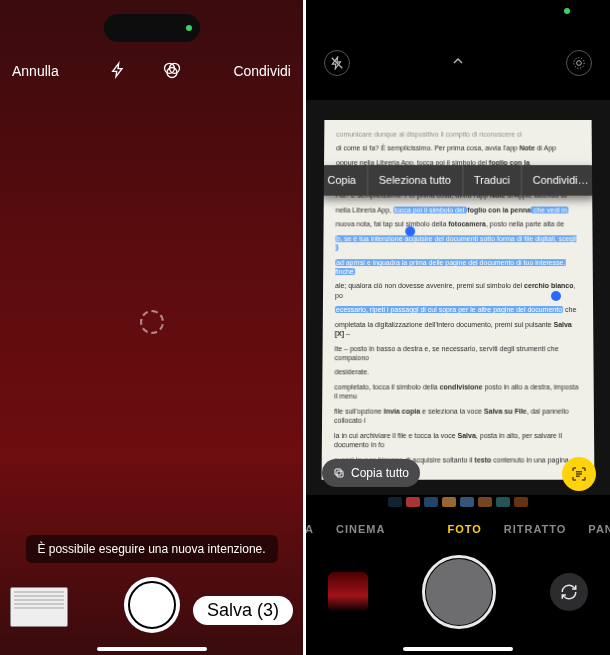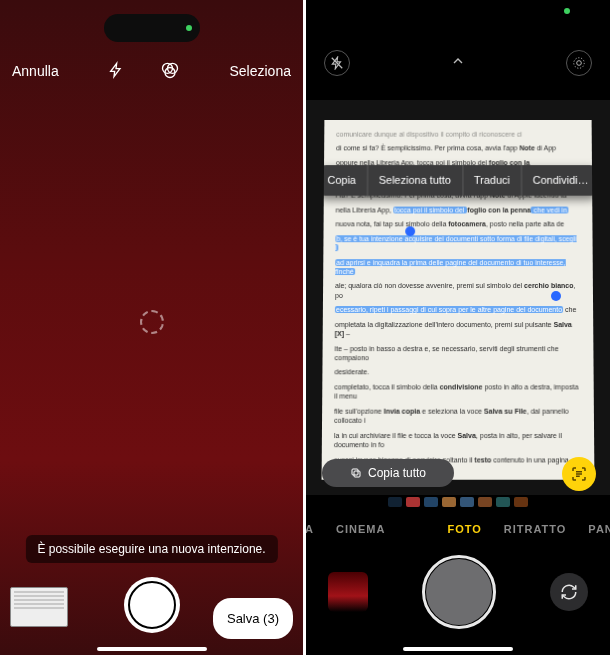--- a/index.html
+++ b/index.html
@@ -47,23 +47,23 @@
   .thumb .l { height: 2px; background: #c9c9c9; }
   .shutter-left {
     position: absolute; bottom: 22px; left: 50%; transform: translateX(-50%);
     width: 56px; height: 56px; border-radius: 50%;
     background: #fff;
   }
   .shutter-left::after{
     content:""; position:absolute; inset:4px; border:2px solid #000; border-radius:50%;
   }
   .save-pill {
-    position: absolute; right: 10px; bottom: 16px;
-    background: #fff; color: #000; font-size: 13px; font-weight: 500;
-    padding: 13px 14px; border-radius: 18px;
+    position: absolute; right: 10px; bottom: 30px;
+    background: #fff; color: #000; font-size: 18px; font-weight: 500;
+    padding: 4px 14px; border-radius: 18px;
   }
   .home-ind-left {
     position: absolute; bottom: 4px; left: 50%; transform: translateX(-50%);
     width: 110px; height: 4px; background: #fff; border-radius: 3px;
   }
 
   
   .right .status { position:absolute; top:8px; right:40px; width:6px; height:6px; background:#3ed160; border-radius:50%; }
   .cam-top {
     position: absolute; top: 50px; left: 0; right: 0;
@@ -90,21 +90,21 @@
   .popover {
     position:absolute; top: 46px; left: 50%; transform:translateX(-50%);
     background:#3b3b3c; color:#fff; border-radius:10px;
     display:flex; align-items:center; font-size:11px;
     box-shadow:0 4px 10px rgba(0,0,0,.5);
   }
   .popover .itm{ padding:8px 11px; white-space:nowrap; }
   .popover .sep{ width:1px; align-self:stretch; background:#5a5a5a; }
   .copy-all {
     position:absolute; bottom: 168px; left: 16px;
-    background:#4a4a4c; color:#fff; font-size:12px; padding:7px 28px; border-radius:15px;
+    background:#4a4a4c; color:#fff; font-size:12px; padding:7px 11px; border-radius:15px;
     display:flex; align-items:center; gap:6px;
   }
   .live-text-btn {
     position:absolute; bottom: 164px; right: 14px;
     width:34px; height:34px; border-radius:50%; background:#ffd30a;
     display:flex; align-items:center; justify-content:center;
   }
   .mode-strip {
     position:absolute; bottom:120px; left:0; right:0;
     display:flex; justify-content:center; gap:22px;
@@ -153,21 +153,21 @@
           </svg>
       </span>
       <span>
         <svg class="filters-icon" viewBox="0 0 24 24" fill="none" stroke="#fff" stroke-width="1.6">
             <circle cx="9" cy="10" r="6"></circle>
             <circle cx="15" cy="10" r="6"></circle>
             <circle cx="12" cy="15" r="6"></circle>
           </svg>
       </span>
     </div>
-    <span>Seleziona</span>
+    <span>Condividi</span>
   </div>
 
   <div class="spinner"></div>
 
   <div class="hint-pill">È possibile eseguire una nuova intenzione.</div>
 
   <div class="thumb">
     <div class="l"></div>
       <div class="l"></div>
       <div class="l"></div>

